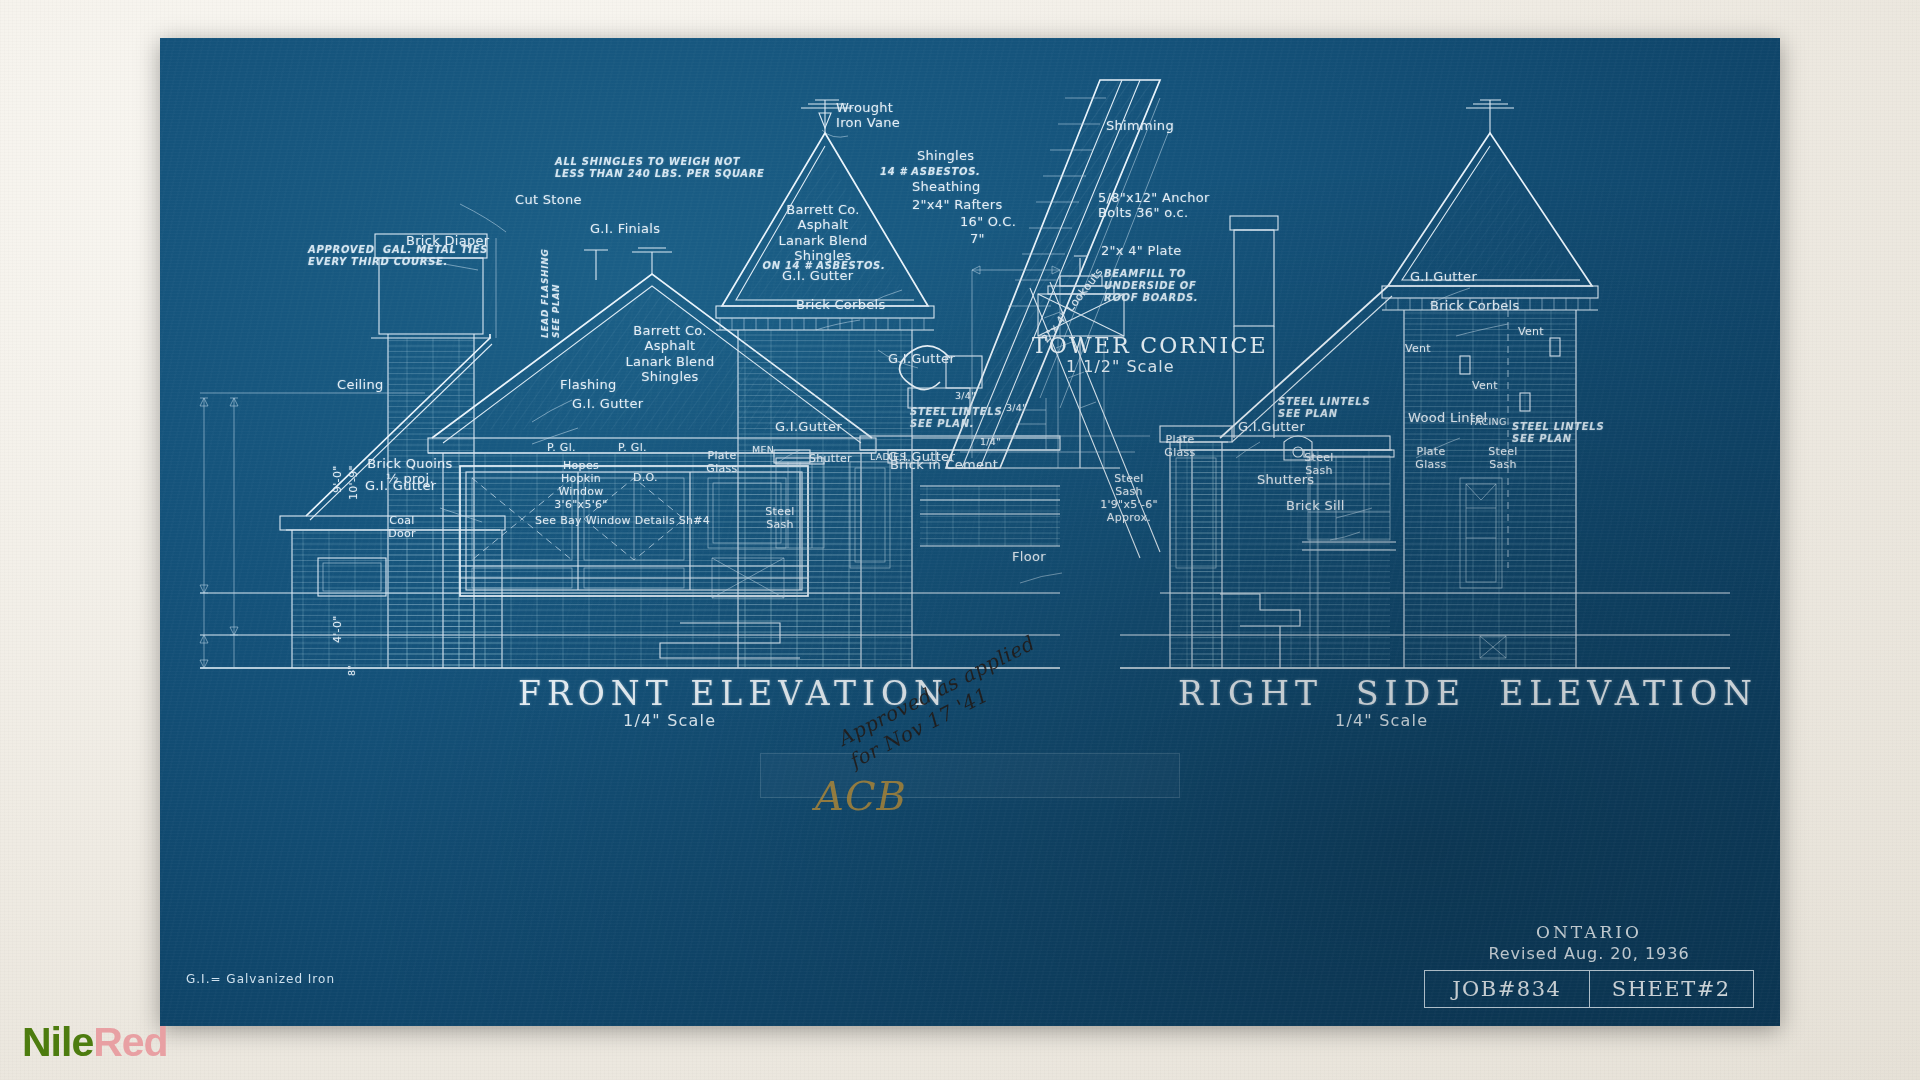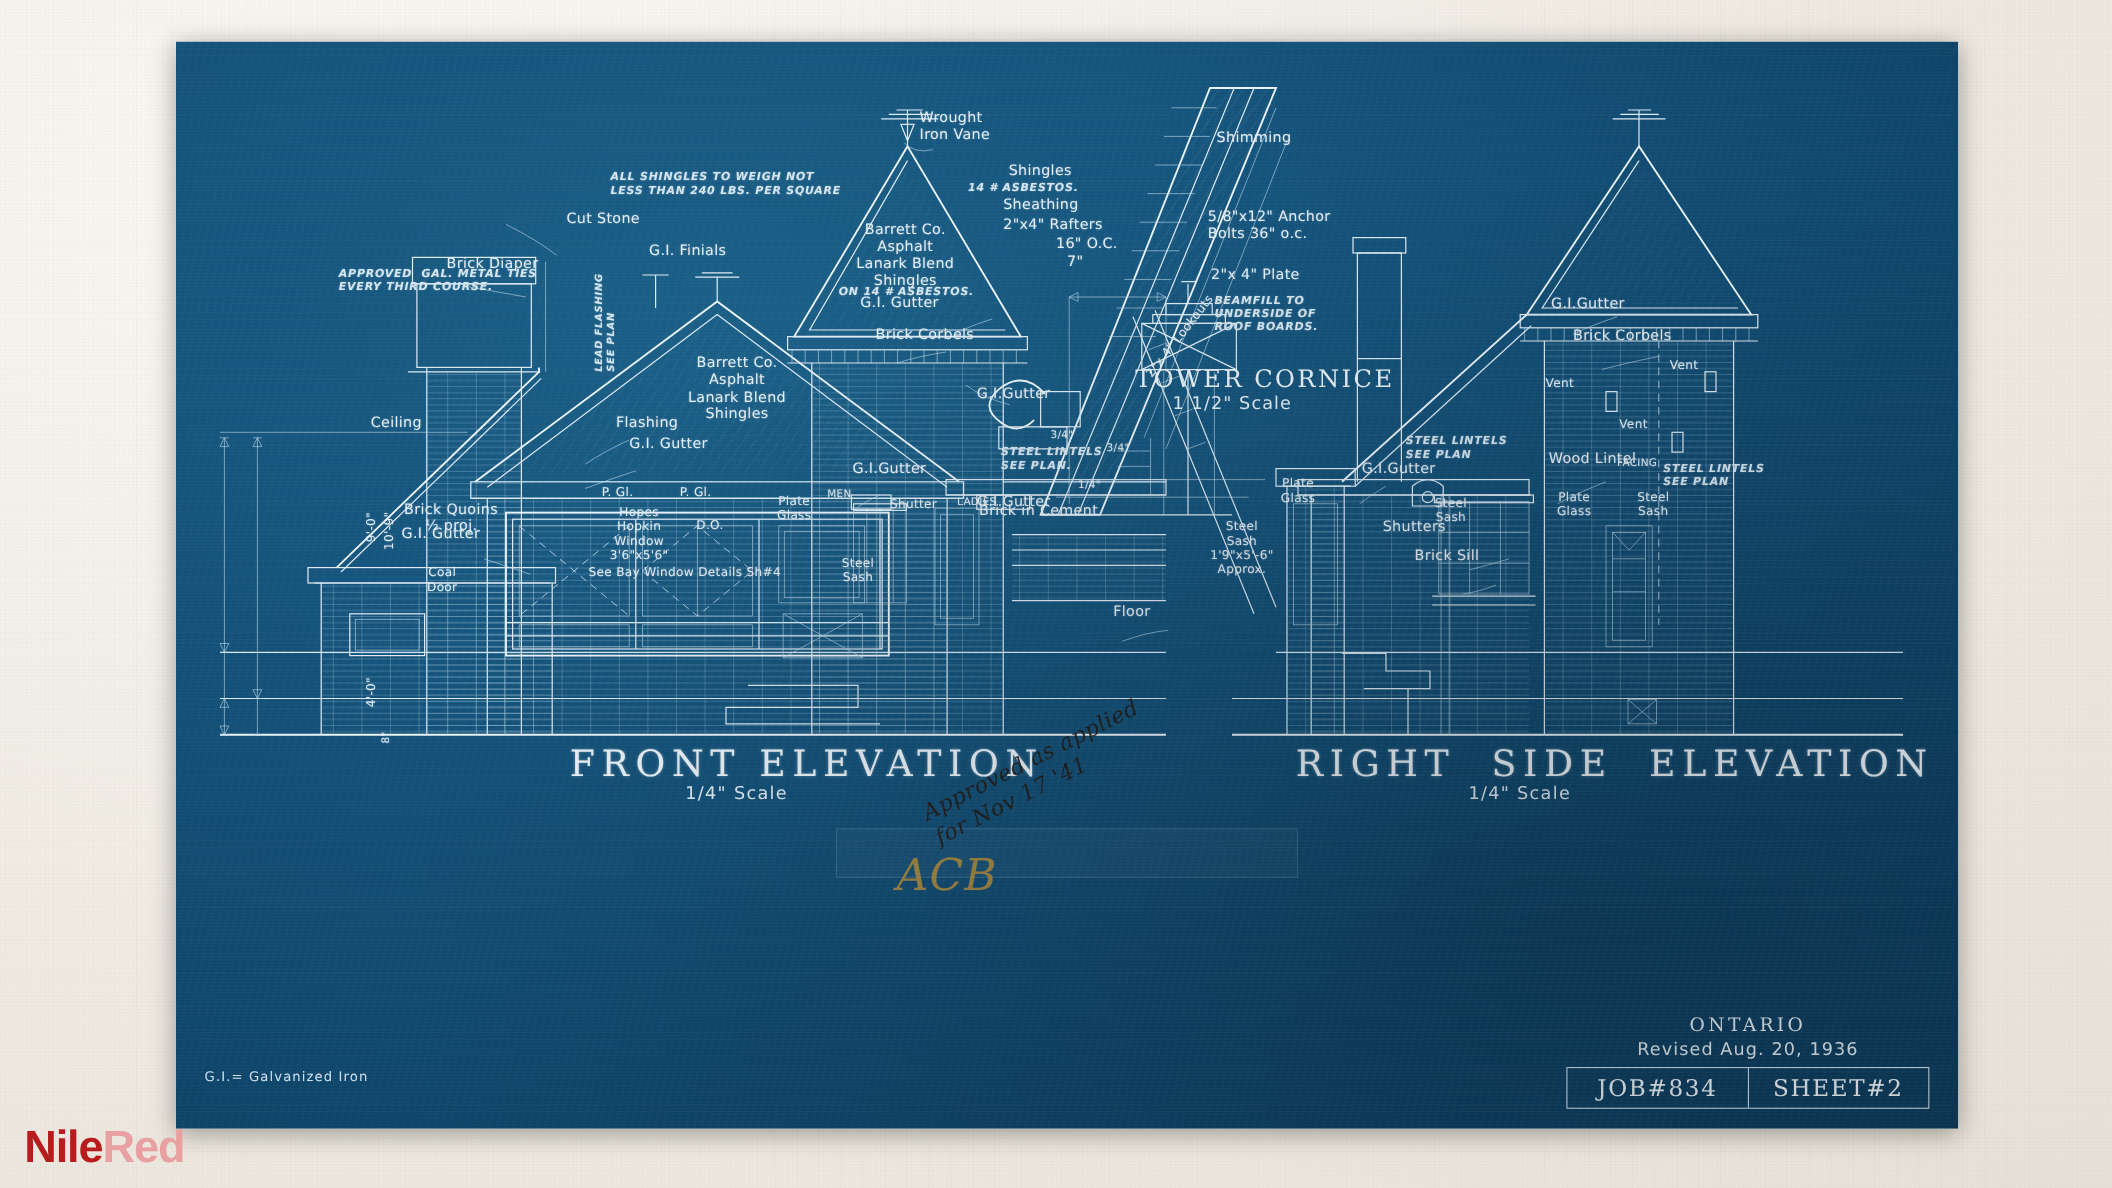--- a/index.html
+++ b/index.html
@@ -191,21 +191,21 @@
 
   
   #watermark {
     position:absolute;
     left: 22px; bottom: 14px;
     font-family:"Liberation Sans", sans-serif;
     font-size: 41px;
     font-weight: 700;
     letter-spacing: -1px;
   }
-  #wm-a { color:#b91c1c; }
+  #wm-a { color:#4d7c0f; }
   #wm-b { color:#e8a0a3; }
 </style>
 </head>
 <body>
 
 <div id="paper-bg"></div>
 
 <div id="blueprint">
 
   <svg id="dwg" viewBox="0 0 1620 988" preserveAspectRatio="none">

